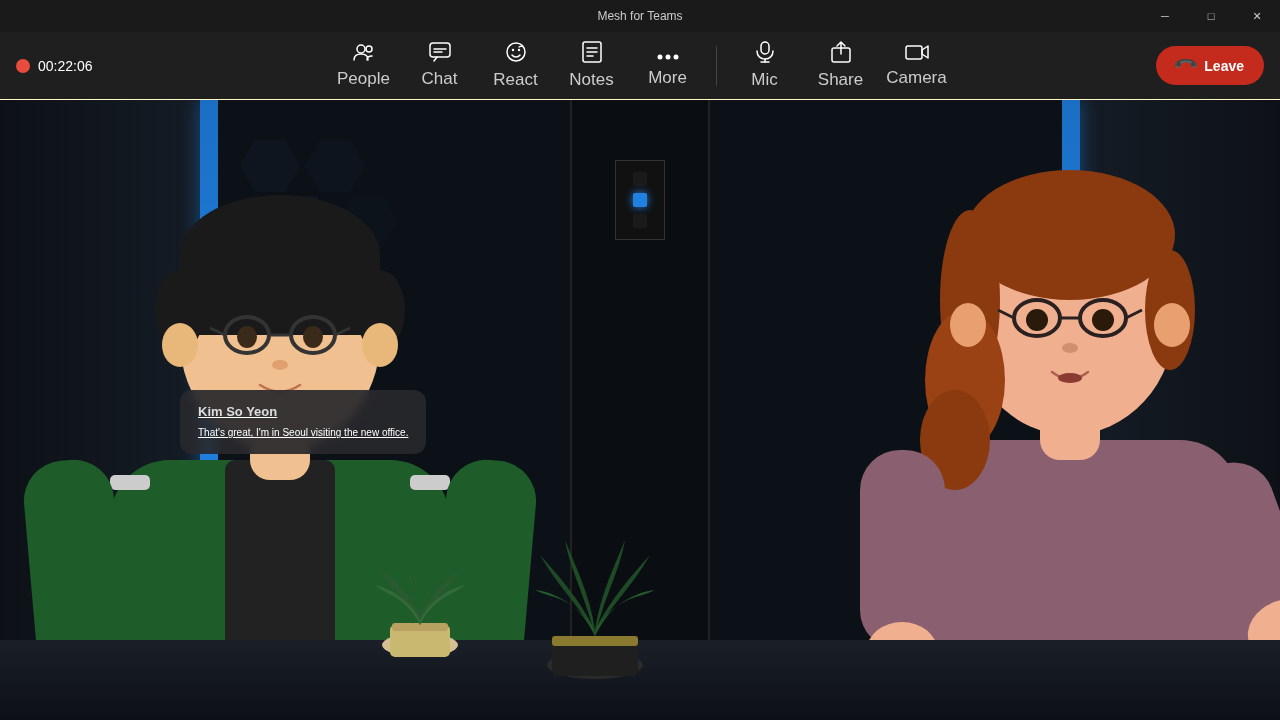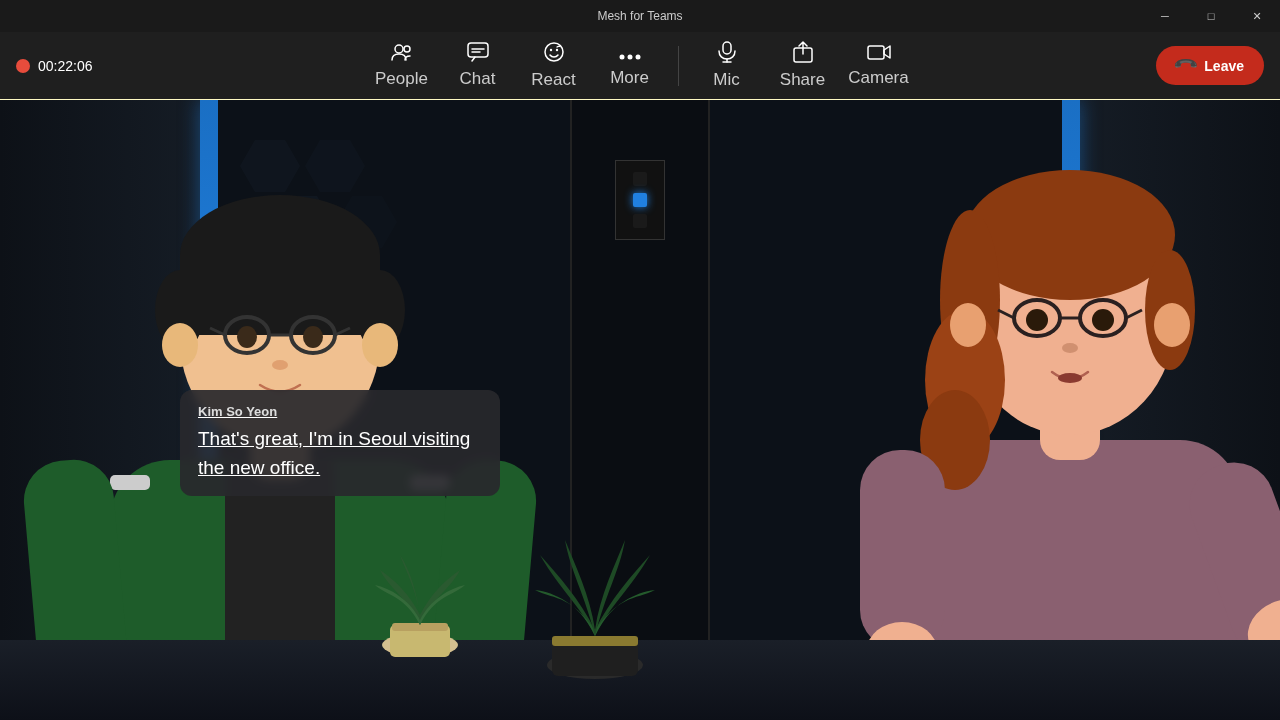--- a/index.html
+++ b/index.html
@@ -259,21 +259,21 @@
       max-width: 320px;
       backdrop-filter: blur(4px);
     }
     .speech-bubble .speaker-name {
       font-size: 13px;
       font-weight: 600;
       color: #ddd;
       margin-bottom: 6px;
     }
     .speech-bubble .speech-text {
-      font-size: 19px;
+      font-size: 10px;
       line-height: 1.5;
       color: #fff;
     }
     .bubble-left {
       left: 180px;
       top: 290px;
       text-decoration: underline;
     }
     .bubble-right {
       right: 150px;
@@ -354,20 +354,31 @@
           <circle cx="11" cy="11" r="9" stroke="white" stroke-width="1.5"></circle>
           <path d="M7 14s1.5 2 4 2 4-2 4-2" stroke="white" stroke-width="1.5" stroke-linecap="round"></path>
           <circle cx="8" cy="9" r="1.2" fill="white"></circle>
           <circle cx="14" cy="9" r="1.2" fill="white"></circle>
           <path d="M14 6c1-1 2.5-0.5 2.5-0.5" stroke="white" stroke-width="1.2" stroke-linecap="round"></path>
         </svg>
       </span>
       <span class="label">React</span>
     </button>
 
+    <button class="tool-btn">
+      <span class="icon">
+        <svg width="20" height="22" viewBox="0 0 20 22" fill="none">
+          <rect x="1" y="1" width="18" height="20" rx="2" stroke="white" stroke-width="1.5"></rect>
+          <line x1="5" y1="7" x2="15" y2="7" stroke="white" stroke-width="1.5" stroke-linecap="round"></line>
+          <line x1="5" y1="11" x2="15" y2="11" stroke="white" stroke-width="1.5" stroke-linecap="round"></line>
+          <line x1="5" y1="15" x2="11" y2="15" stroke="white" stroke-width="1.5" stroke-linecap="round"></line>
+        </svg>
+      </span>
+      <span class="label">Notes</span>
+    </button>
 
     <button class="tool-btn">
       <span class="icon">
         <svg width="22" height="8" viewBox="0 0 22 8" fill="white">
           <circle cx="3" cy="4" r="2.5"></circle>
           <circle cx="11" cy="4" r="2.5"></circle>
           <circle cx="19" cy="4" r="2.5"></circle>
         </svg>
       </span>
       <span class="label">More</span>

